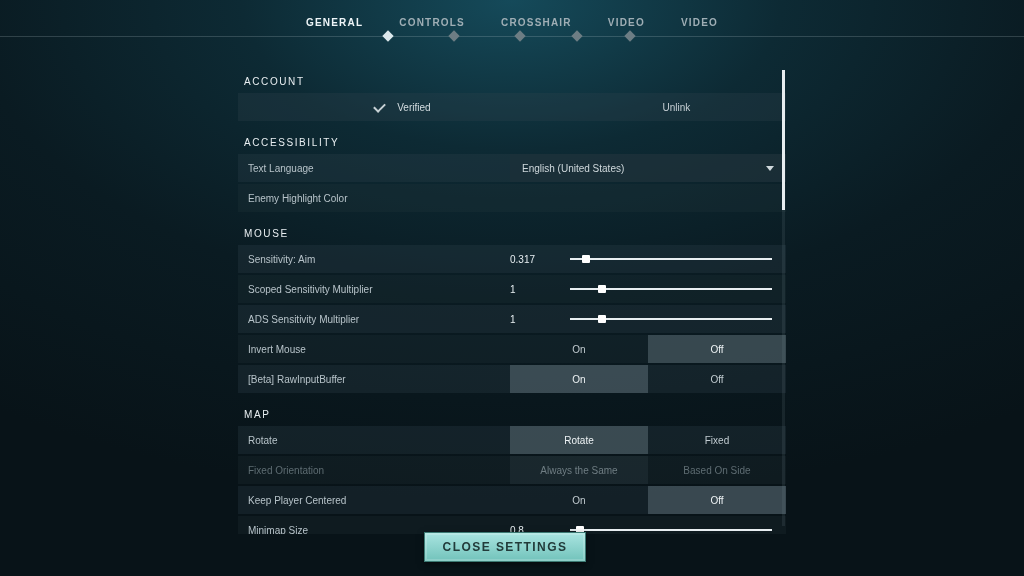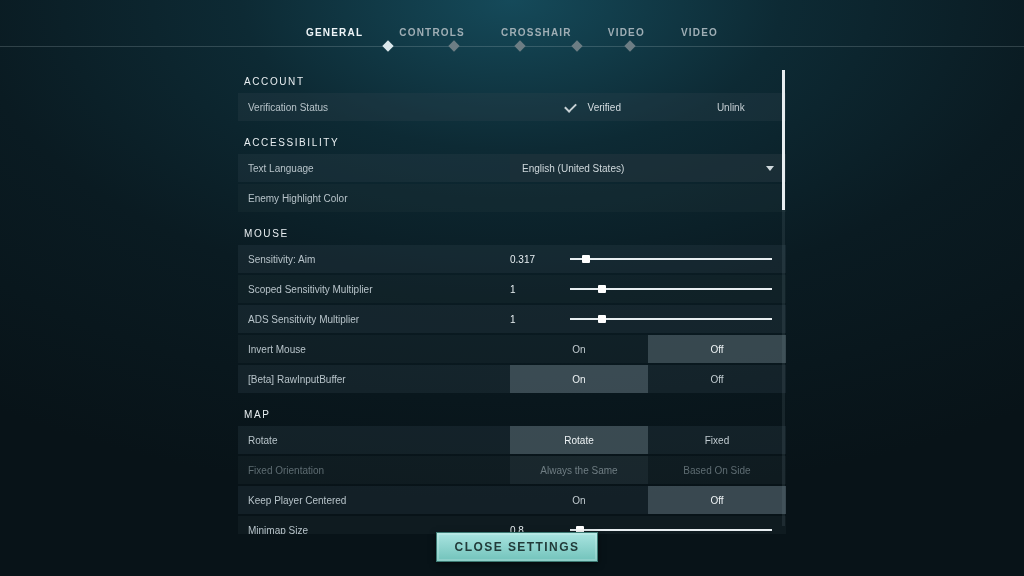--- a/index.html
+++ b/index.html
@@ -8,21 +8,21 @@
   background: radial-gradient(ellipse 900px 500px at 50% 0%, #154a5a 0%, #0d2a34 30%, #0a1b22 60%, #081318 100%);
   color: #d0d8dc;
   position: relative;
 }
 
 
 .topnav {
   display: flex;
   justify-content: center;
   gap: 28px;
-  padding: 27px 0 2px;
+  padding: 17px 0 2px;
   font-size: 10px;
   font-weight: 700;
   letter-spacing: 0.12em;
 }
 .topnav-item { color: #9faeb5; position: relative; cursor: pointer; padding: 0 4px; }
 .topnav-item.active { color: #eef5f8; }
 .navdots {
   position: relative;
   height: 14px;
   width: 100%;
@@ -190,21 +190,21 @@
   position: absolute;
   top: 0;
   width: 100%;
   height: 140px;
   background: #e7edf0;
 }
 
 
 .closebtn {
   position: absolute;
-  left: 436px;
+  left: 424px;
   bottom: 14px;
   width: 162px;
   height: 30px;
   background: linear-gradient(180deg, #a9e4e0, #72c3bb);
   border: 1px solid #3d7a74;
   color: #223b3a;
   display: flex;
   align-items: center;
   justify-content: center;
   font-size: 12px;
@@ -229,21 +229,20 @@
   <div class="navdot off" style="left:450px"></div>
   <div class="navdot off" style="left:516px"></div>
   <div class="navdot off" style="left:573px"></div>
   <div class="navdot off" style="left:626px"></div>
 </div>
 
 <div class="panel">
 
   <div class="section-header">ACCOUNT</div>
   <div class="row">
-    <div class="label">Verification Status</div>
     <div class="controls">
       <div class="verified-cell">
         <span class="check"></span>
         <span>Verified</span>
       </div>
       <div class="unlink-cell">Unlink</div>
     </div>
   </div>
 
   <div class="section-header">ACCESSIBILITY</div>

